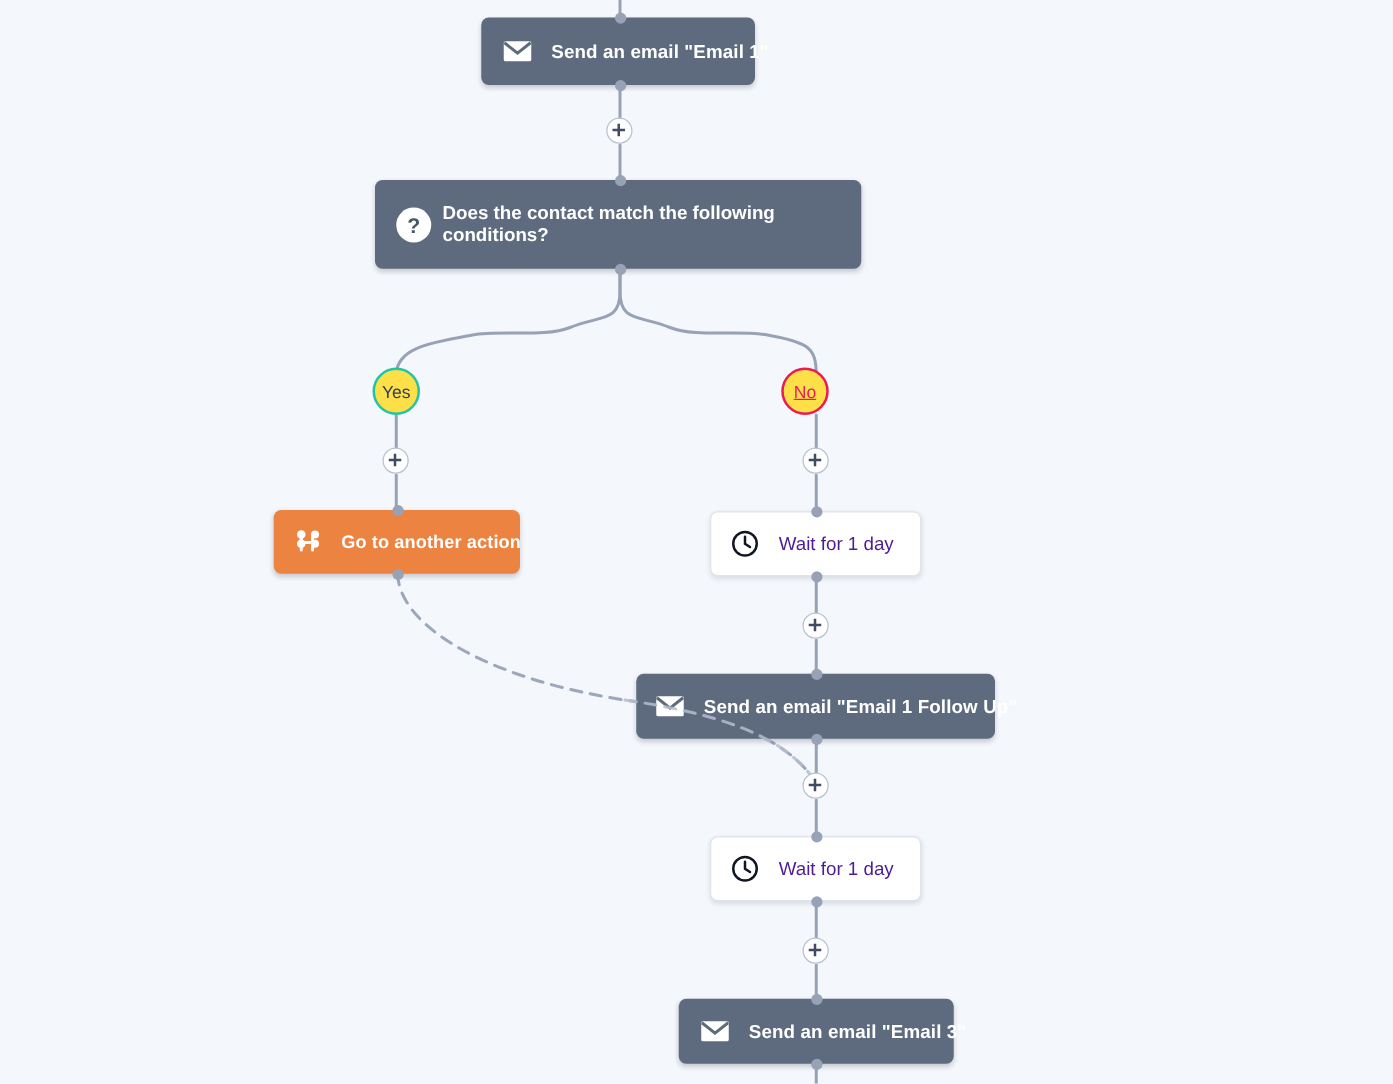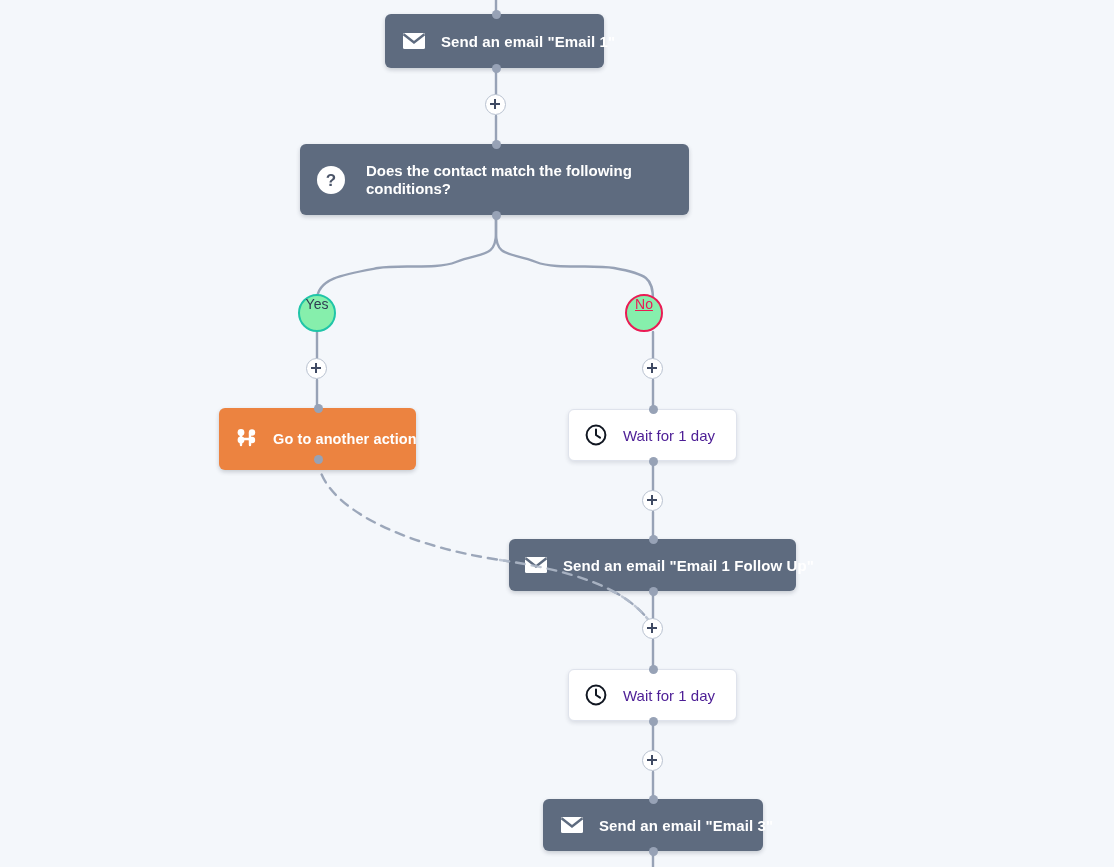--- a/index.html
+++ b/index.html
@@ -68,25 +68,25 @@
   
   #node-email1 { left: 385px; top: 14px; width: 219px; height: 54px; padding-left: 16px; }
   #node-email1 .node-icon { width: 26px; }
   #node-email1 .node-label { margin-left: 14px; }
 
   #node-condition {
     left: 300px; top: 144px; width: 389px; height: 71px;
     padding-left: 14px; align-items: center;
   }
   #node-condition .node-icon { width: 34px; }
-  #node-condition .cond-text { margin-left: 18px; display: flex; flex-direction: column; justify-content: center; }
+  #node-condition .cond-text { margin-left: 6px; display: flex; flex-direction: column; justify-content: center; }
   .cond-title { color: #ffffff; font-weight: bold; font-size: 15px; line-height: 18px; }
   .cond-sub { color: #dfe3ec; font-size: 13px; line-height: 17px; margin-top: 5px; }
 
-  #node-goto { left: 219px; top: 408px; width: 197px; height: 62px; padding-left: 16px; }
+  #node-goto { left: 219px; top: 408px; width: 197px; height: 51px; padding-left: 16px; }
   #node-goto .node-icon { width: 24px; }
   #node-goto .node-label { margin-left: 14px; font-size: 14.5px; }
 
   #node-wait1 { left: 568px; top: 409px; width: 169px; height: 52px; padding-left: 14px; }
   #node-wait1 .node-icon { width: 26px; }
   #node-wait1 .node-label { margin-left: 14px; }
 
   #node-followup { left: 509px; top: 539px; width: 287px; height: 52px; padding-left: 14px; }
   #node-followup .node-icon { width: 26px; }
   #node-followup .node-label { margin-left: 14px; }
@@ -122,24 +122,24 @@
   .plus-btn::after  { top: 4px; left: 8.2px; height: 10px; width: 1.6px; }
 
   
   .branch-badge {
     position: absolute;
     width: 38px;
     height: 38px;
     margin-left: -19px;
     margin-top: -19px;
     border-radius: 50%;
-    background: #86efac;
+    background: #fde047;
     box-sizing: border-box;
     display: flex;
-    align-items: flex-start;
+    align-items: center;
     justify-content: center;
     font-size: 14px;
     z-index: 5;
     cursor: pointer;
   }
   .badge-yes { border: 2.5px solid #20c5a8; color: #2f3b52; }
   .badge-no  { border: 2.5px solid #ea1b54; color: #ea1b54; }
 
   
   .dot {

